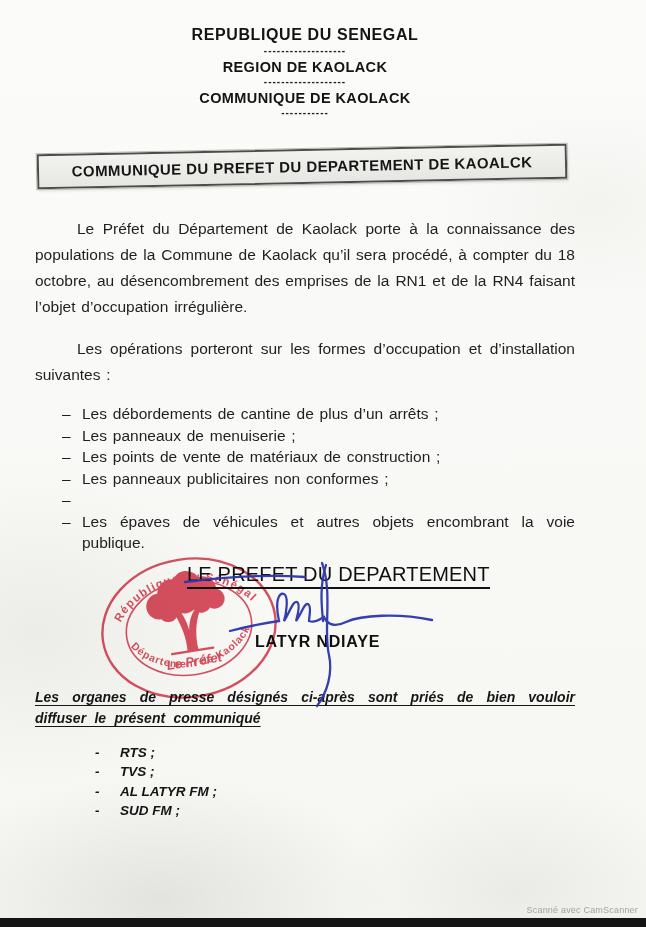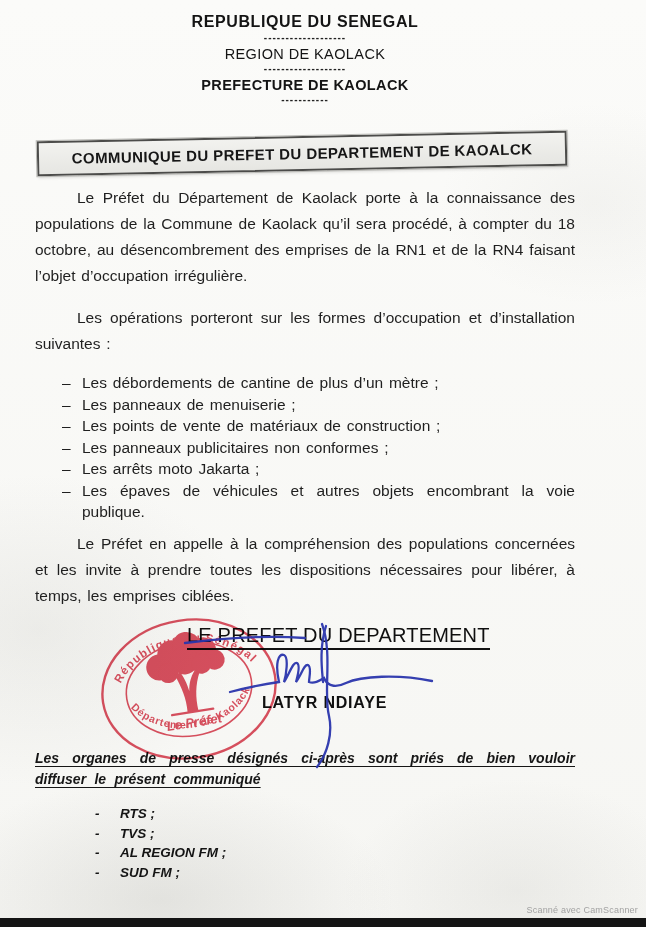--- a/index.html
+++ b/index.html
@@ -12,58 +12,58 @@
     color:#1f1f1f;
     background:
       radial-gradient(55% 28% at 6% 68%, rgba(188,188,182,.20), transparent 60%),
       radial-gradient(40% 18% at 92% 22%, rgba(198,198,192,.14), transparent 60%),
       radial-gradient(60% 22% at 25% 97%, rgba(176,176,170,.28), transparent 60%),
       radial-gradient(45% 20% at 80% 96%, rgba(186,186,180,.20), transparent 60%),
       linear-gradient(#fbfbf9,#f6f6f3);
   }
   .content{position:relative;padding:0 36px 0 35px;width:540px;}
   
-  .letterhead{ text-align:center; padding-top:13px; }
+  .letterhead{ text-align:center; padding-top:26px; }
   .lh-country{font-size:16px;font-weight:bold;letter-spacing:.6px;color:#141414;}
   .lh-motto{font-size:11.5px;font-weight:bold;margin-top:3px;color:#222;}
   .lh-sep{font-size:10px;font-weight:bold;letter-spacing:1px;line-height:13px;color:#222;}
-  .lh-region{font-size:14.5px;font-weight:normal;margin-top:2px;letter-spacing:.4px;color:#141414;}
+  .lh-region{font-size:14.5px;font-weight:bold;margin-top:2px;letter-spacing:.4px;color:#141414;}
   .lh-dept{font-size:14.5px;font-weight:bold;margin-top:2px;letter-spacing:.4px;color:#141414;}
   .lh-pref{font-size:14px;font-weight:bold;margin-top:5px;letter-spacing:1.2px;color:#141414;}
   
   .title-box{
     margin:30px 8px 0 2px;
     border:2px solid #4c4c4a;
     outline:1px solid #b9b9b5;
     background:linear-gradient(#f2f2ef,#e6e6e2);
     text-align:center;
     padding:7px 4px 6px 4px;
     transform:rotate(-1.15deg);
     box-shadow:1px 2px 3px rgba(0,0,0,.12);
   }
   .title-box span{font-size:15px;font-weight:bold;letter-spacing:.4px;color:#161616;}
   
   .para{font-size:15.5px;line-height:26px;text-align:justify;word-spacing:1.5px;}
-  .p1{margin-top:14px;text-indent:42px;}
+  .p1{margin-top:32px;text-indent:42px;}
   .p2{text-indent:42px;}
   .p3{margin-top:8px;text-indent:42px;}
   
   .olist{margin-top:5px;}
   .oli{display:flex;font-size:15.5px;line-height:21.5px;margin-left:27px;}
   .oli .dash{width:20px;flex:0 0 20px;}
   .oli .txt{text-align:justify;word-spacing:1.5px;}
   
   .sig-area{position:relative;height:120px;margin-top:9px;}
   .sig-heading{
     display:inline-block;margin-left:152px;
     font-size:20px;font-weight:normal;letter-spacing:.2px;color:#0f0f0f;
     border-bottom:2.5px solid #121212;padding-bottom:1px;
   }
   .signer{
-    position:absolute;left:227px;top:70px;
+    position:absolute;left:220px;top:70px;
     font-size:16px;font-weight:bold;letter-spacing:.8px;color:#101010;
   }
   .stamp{position:absolute;left:62px;top:-8px;mix-blend-mode:multiply;opacity:.88;}
   .signature{position:absolute;left:148px;top:-12px;}
   
   .press-note{
     margin-top:4px;font-size:14px;font-weight:bold;font-style:italic;
     line-height:21px;text-align:justify;word-spacing:4.5px;
     text-decoration:underline;text-underline-offset:3px;color:#161616;
   }
@@ -78,59 +78,57 @@
 <body>
 
 <div class="page">
   <div class="content">
 
     <div class="letterhead">
       <div class="lh-country">REPUBLIQUE DU SENEGAL</div>
       <div class="lh-sep">-------------------</div>
       <div class="lh-region">REGION DE KAOLACK</div>
       <div class="lh-sep">-------------------</div>
-      <div class="lh-dept">PREFECTURE DE KAOLACK</div>
+      <div class="lh-dept">COMMUNIQUE DE KAOLACK</div>
       <div class="lh-sep">-----------</div>
     </div>
 
     <div class="title-box">
       <span>COMMUNIQUE DU PREFET DU DEPARTEMENT DE KAOALCK</span>
     </div>
 
     <p class="para p1">Le Préfet du Département de Kaolack porte à la connaissance des populations de la Commune de Kaolack qu’il sera procédé, à compter du 18 octobre, au désencombrement des emprises de la RN1 et de la RN4 faisant l’objet d’occupation irrégulière.</p>
     <p class="para p2">Les opérations porteront sur les formes d’occupation et d’installation suivantes :</p>
 
     <div class="olist">
       <div class="oli">
         <span class="dash">–</span>
-        <span class="txt">Les débordements de cantine de plus d’un mètre ;</span>
+        <span class="txt">Les débordements de cantine de plus d’un arrêts ;</span>
       </div>
       <div class="oli">
         <span class="dash">–</span>
         <span class="txt">Les panneaux de menuiserie ;</span>
       </div>
       <div class="oli">
         <span class="dash">–</span>
         <span class="txt">Les points de vente de matériaux de construction ;</span>
       </div>
       <div class="oli">
         <span class="dash">–</span>
         <span class="txt">Les panneaux publicitaires non conformes ;</span>
       </div>
       <div class="oli">
         <span class="dash">–</span>
-        <span class="txt">Les arrêts moto Jakarta ;</span>
       </div>
       <div class="oli">
         <span class="dash">–</span>
         <span class="txt">Les épaves de véhicules et autres objets encombrant la voie publique.</span>
       </div>
     </div>
 
-    <p class="para p3">Le Préfet en appelle à la compréhension des populations concernées et les invite à prendre toutes les dispositions nécessaires pour libérer, à temps, les emprises ciblées.</p>
 
     <div class="sig-area">
       <span class="sig-heading">LE PREFET DU DEPARTEMENT</span>
       <span class="signer">LATYR NDIAYE</span>
 
       
       <svg class="stamp" width="184" height="146" viewBox="0 0 184 146">
         <defs>
           <path id="arcTop" d="M 16 86 A 76 60 0 0 1 168 86"></path>
           <path id="arcBottom" d="M 30 80 A 68 54 0 0 0 154 80"></path>
@@ -178,21 +176,21 @@
       <div class="pli">
         <span class="dash">-</span>
         <span>RTS ;</span>
       </div>
       <div class="pli">
         <span class="dash">-</span>
         <span>TVS ;</span>
       </div>
       <div class="pli">
         <span class="dash">-</span>
-        <span>AL REGION FM ;</span>
+        <span>AL LATYR FM ;</span>
       </div>
       <div class="pli">
         <span class="dash">-</span>
         <span>SUD FM ;</span>
       </div>
 
     </div>
 
   </div>
 

